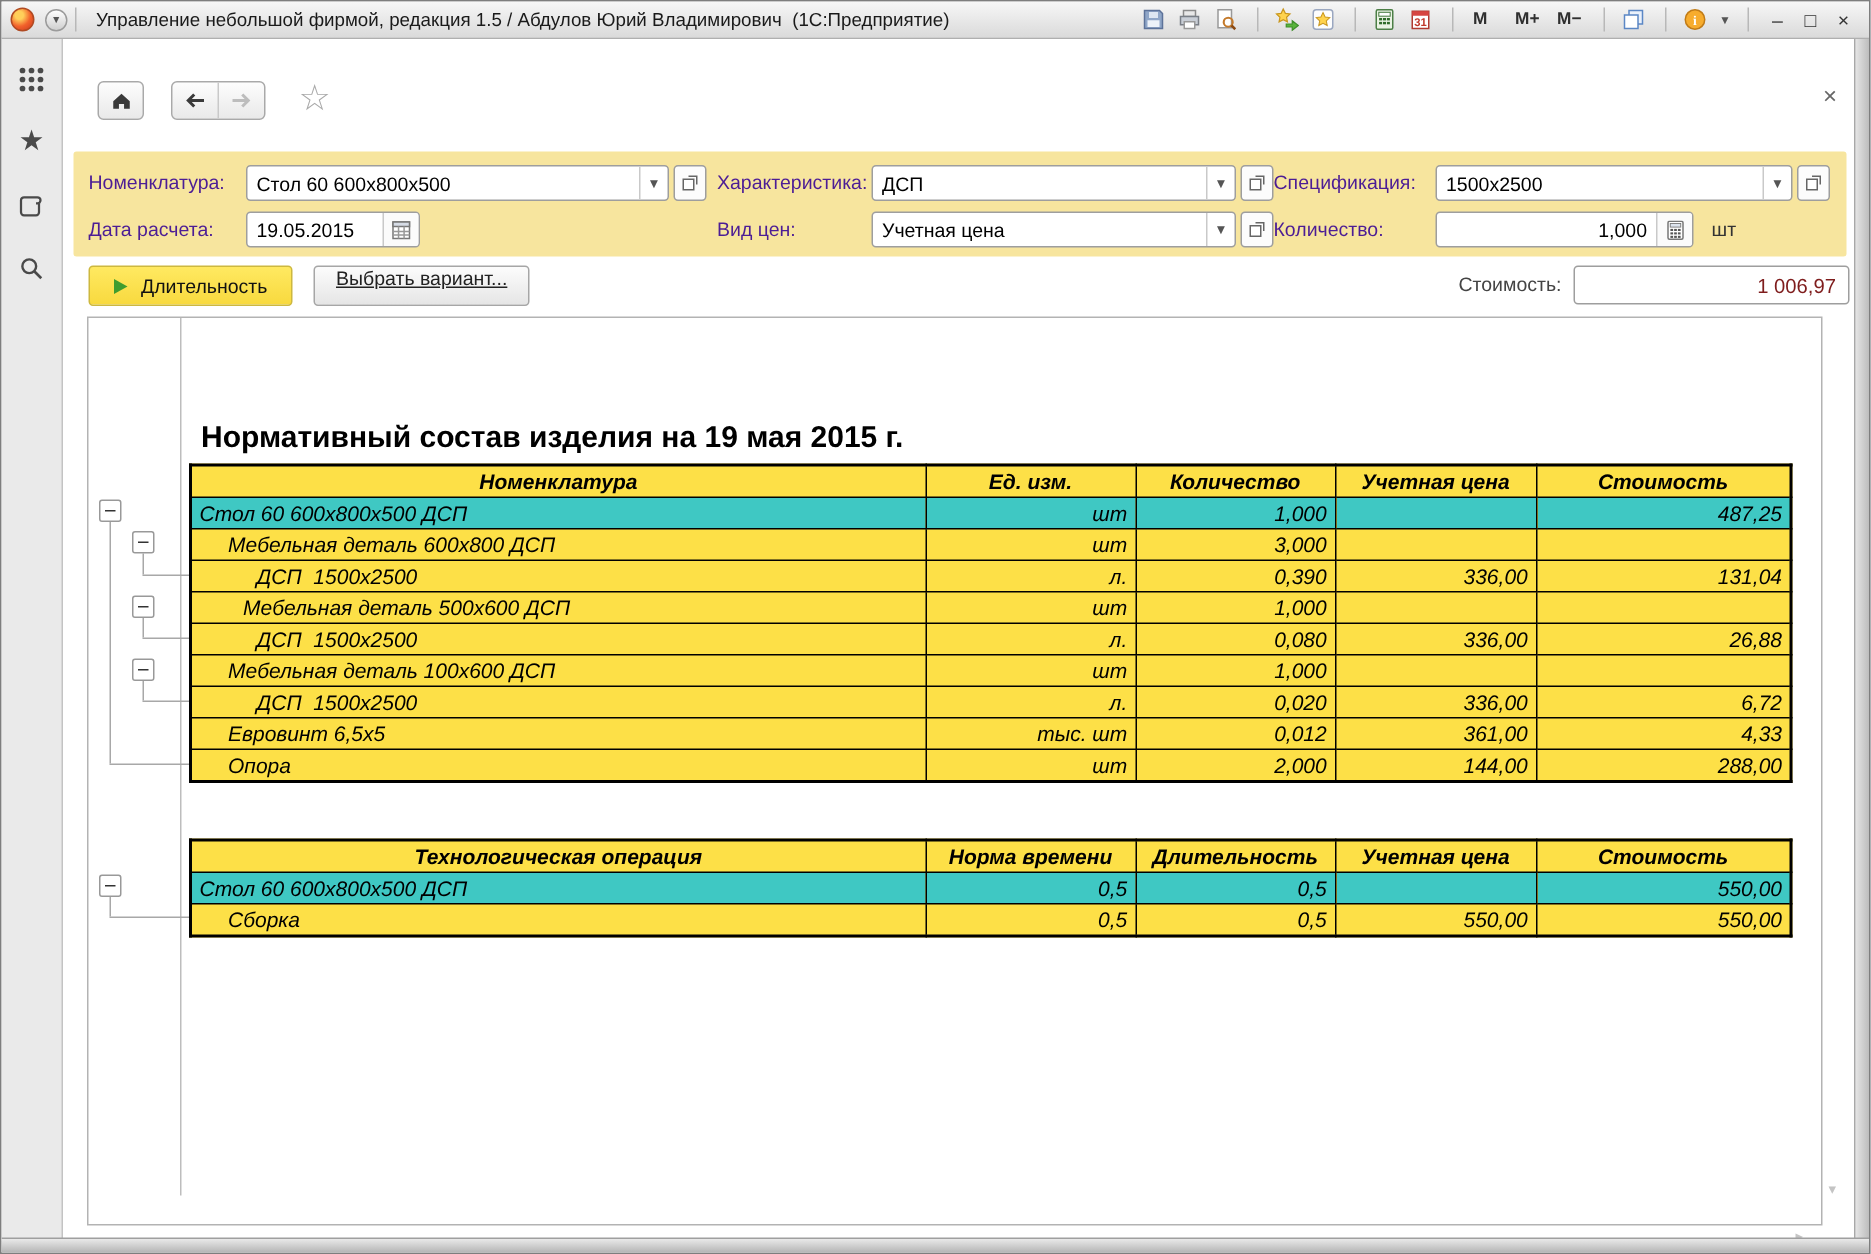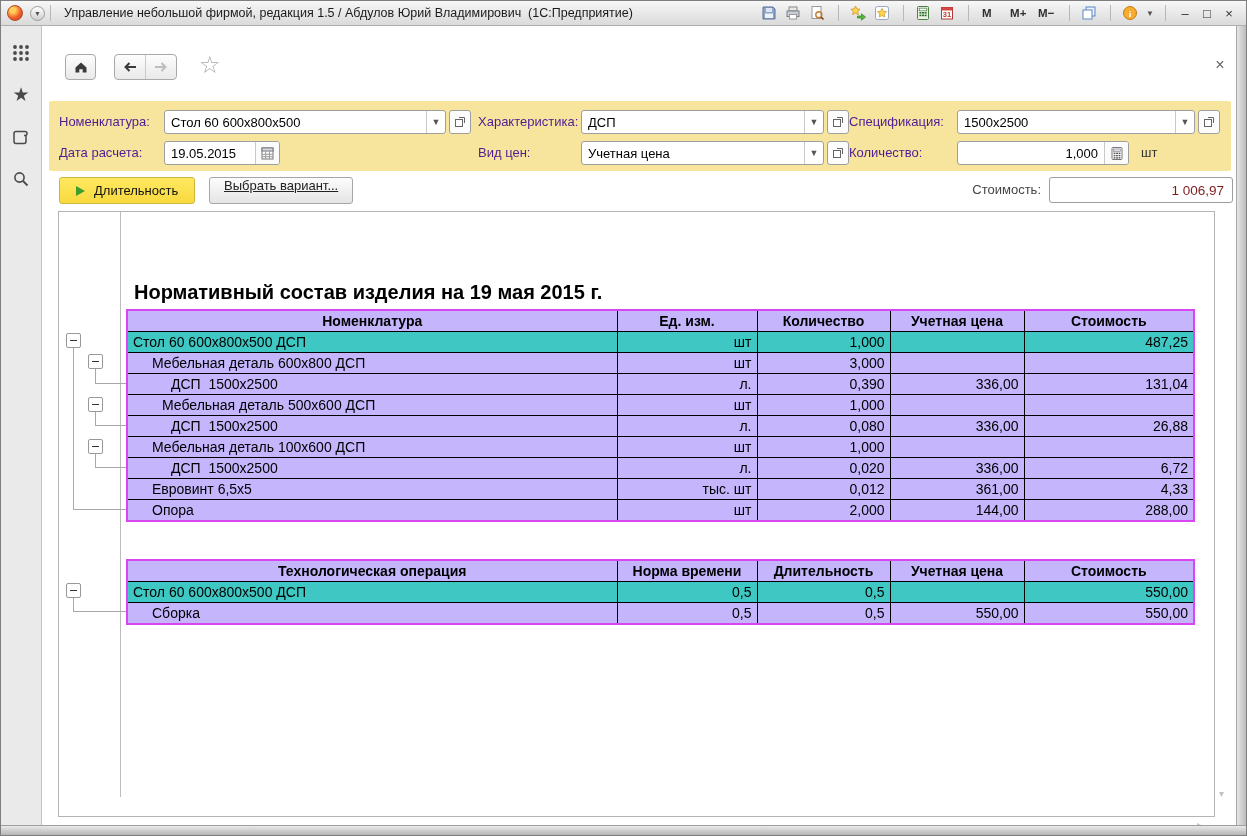--- a/index.html
+++ b/index.html
@@ -78,22 +78,22 @@
   .cost-input{position:absolute;left:1048px;top:176px;width:184px;height:26px;box-sizing:border-box;
               border:1px solid #9E9E9E;border-radius:3px;font-family:"Liberation Sans",sans-serif;
               font-size:13.5px;text-align:right;padding:0 8px;color:#7f1d1d;}
 
   
   .report{position:absolute;left:57px;top:210px;width:1157px;height:606px;
           border:1px solid #B3B3B3;background:#FFF;box-sizing:border-box;}
   .gutter-line{position:absolute;left:119px;top:211px;width:1px;height:585px;background:#BDBDBD;}
   .rep-title{position:absolute;left:133px;top:216px;font-size:20px;font-weight:bold;
              line-height:30px;color:#000;white-space:pre;}
-  .rep-table{position:absolute;border-collapse:collapse;table-layout:fixed;background:#c4b5fd;
-             font-size:14px;border:2px solid #d946ef;}
+  .rep-table{position:absolute;border-collapse:collapse;table-layout:fixed;background:#fde047;
+             font-size:14px;border:2px solid #000000;font-style:italic;}
   .rep-table th,.rep-table td{border:1px solid #000;height:20px;line-height:20px;
              padding:0 5px;overflow:hidden;white-space:nowrap;box-sizing:content-box;}
   .rep-table th{font-weight:bold;text-align:center;}
   .rep-table td.c-name{text-align:left;white-space:pre;}
   .rep-table td.c-num{text-align:right;}
   .rep-table tr.hl td{background:#3FC8C3;}
   .t-materials{left:125px;top:308px;}
   .t-operations{left:125px;top:558px;}
 
   .tbox{position:absolute;width:15px;height:15px;background:#FFF;border:1px solid #999;

